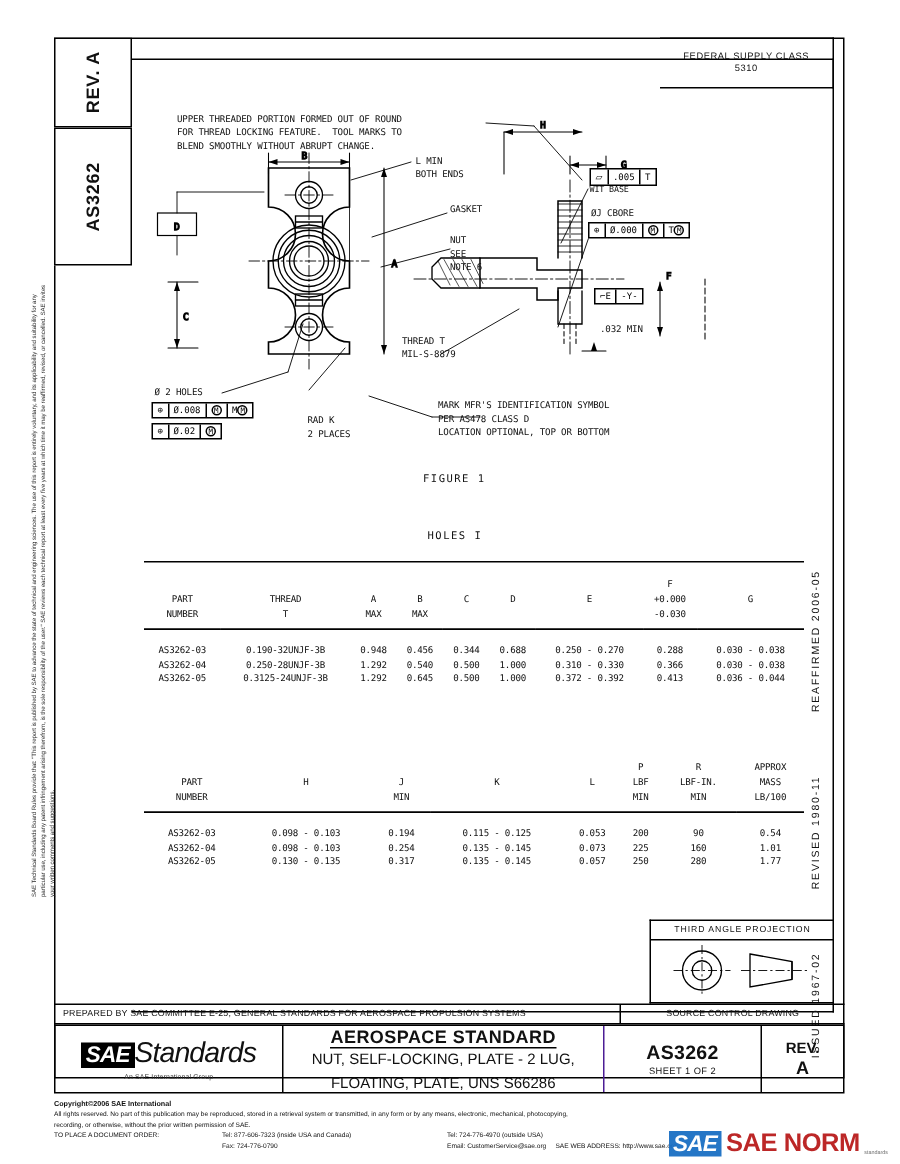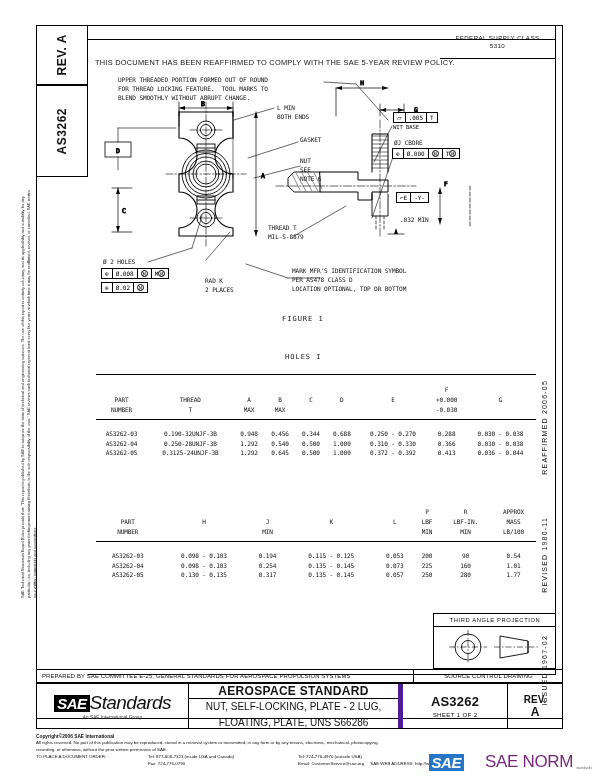--- a/index.html
+++ b/index.html
@@ -176,21 +176,21 @@
     display:flex; flex-direction:column; align-items:center; justify-content:center;
   }
   .sae-wordmark { display:flex; align-items:baseline; }
   .sae-badge {
     background:#000; color:#fff; font-weight:bold; font-size:15px;
     padding:0 3px; letter-spacing:-.5px; font-style:italic;
   }
   .aero-word { font-size:19px; font-style:italic; color:#111; letter-spacing:-.6px; }
   .sae-tag { font-size:4.6px; color:#333; margin-top:1px; letter-spacing:.1px;}
 
-  #tb-title { flex:1; border-right:5px solid #4c1d95; display:flex; flex-direction:column; }
+  #tb-title { flex:1; border-right:1px solid #4c1d95; display:flex; flex-direction:column;align-items:center; }
   #tb-std {
     height:17px; border-bottom:1px solid #000;
     display:flex; align-items:center; justify-content:center;
     font-size:12px; font-weight:bold; letter-spacing:.3px; color:#111;
   }
   #tb-desc {
     flex:1; display:flex; flex-direction:column;
     align-items:center; justify-content:center;
     font-size:10px; line-height:1.55; text-align:center; color:#111;
   }
@@ -218,21 +218,21 @@
   
   #watermark {
     right: 8px; bottom: 4px;
     display:flex; align-items:center; gap:3px;
     opacity:.95;
   }
   #watermark .wm-badge {
     background:#1a6fc4; color:#fff; font-weight:bold; font-style:italic;
     font-size:15px; padding:0 3px; letter-spacing:-.5px;
   }
-  #watermark .wm-word { color:#701a75; font-weight:normal; font-size:17px; letter-spacing:-.3px;margin-left:18px;}
+  #watermark .wm-word { color:#b91c1c; font-weight:bold; font-size:17px; letter-spacing:-.3px;}
   #watermark .wm-sub { font-size:3.6px; color:#666; align-self:flex-end; margin-bottom:2px;}
 
   
   #dwg { left: 88px; top: 66px; }
 </style>
 </head>
 <body>
 
 <div id="sheet">
 
@@ -244,21 +244,20 @@
 A</div>
   </div>
   <div id="stub-part" class="abs stub ctr">
     <div class="vt stub-label">AS3262</div>
   </div>
 
   <div id="fsc-box" class="abs ctr">
     <span class="t">FEDERAL SUPPLY CLASS</span>
     <span class="t">5310</span>
   </div>
-  <div id="reaffirm" class="abs">THIS DOCUMENT HAS BEEN REAFFIRMED TO COMPLY WITH THE SAE 5-YEAR REVIEW POLICY.</div>
 
   <svg id="dwg" class="abs" width="460" height="270" viewBox="0 0 460 270">
     <g fill="none" stroke="#000" stroke-width="0.9" stroke-linecap="round">
 
       <g transform="translate(118,108)">
 
         <path d="M -27,-62 L -27,-36 A 18,18 0 0 1 -9,-18 A 18,18 0 0 1 -27,0
                  L -27,18 A 18,18 0 0 1 -9,36 A 18,18 0 0 1 -27,54 L -27,62
                  L 27,62 L 27,54 A 18,18 0 0 1 9,36 A 18,18 0 0 1 27,18
                  L 27,0 A 18,18 0 0 1 9,-18 A 18,18 0 0 1 27,-36 L 27,-62 Z" stroke-width="1.1"></path>

